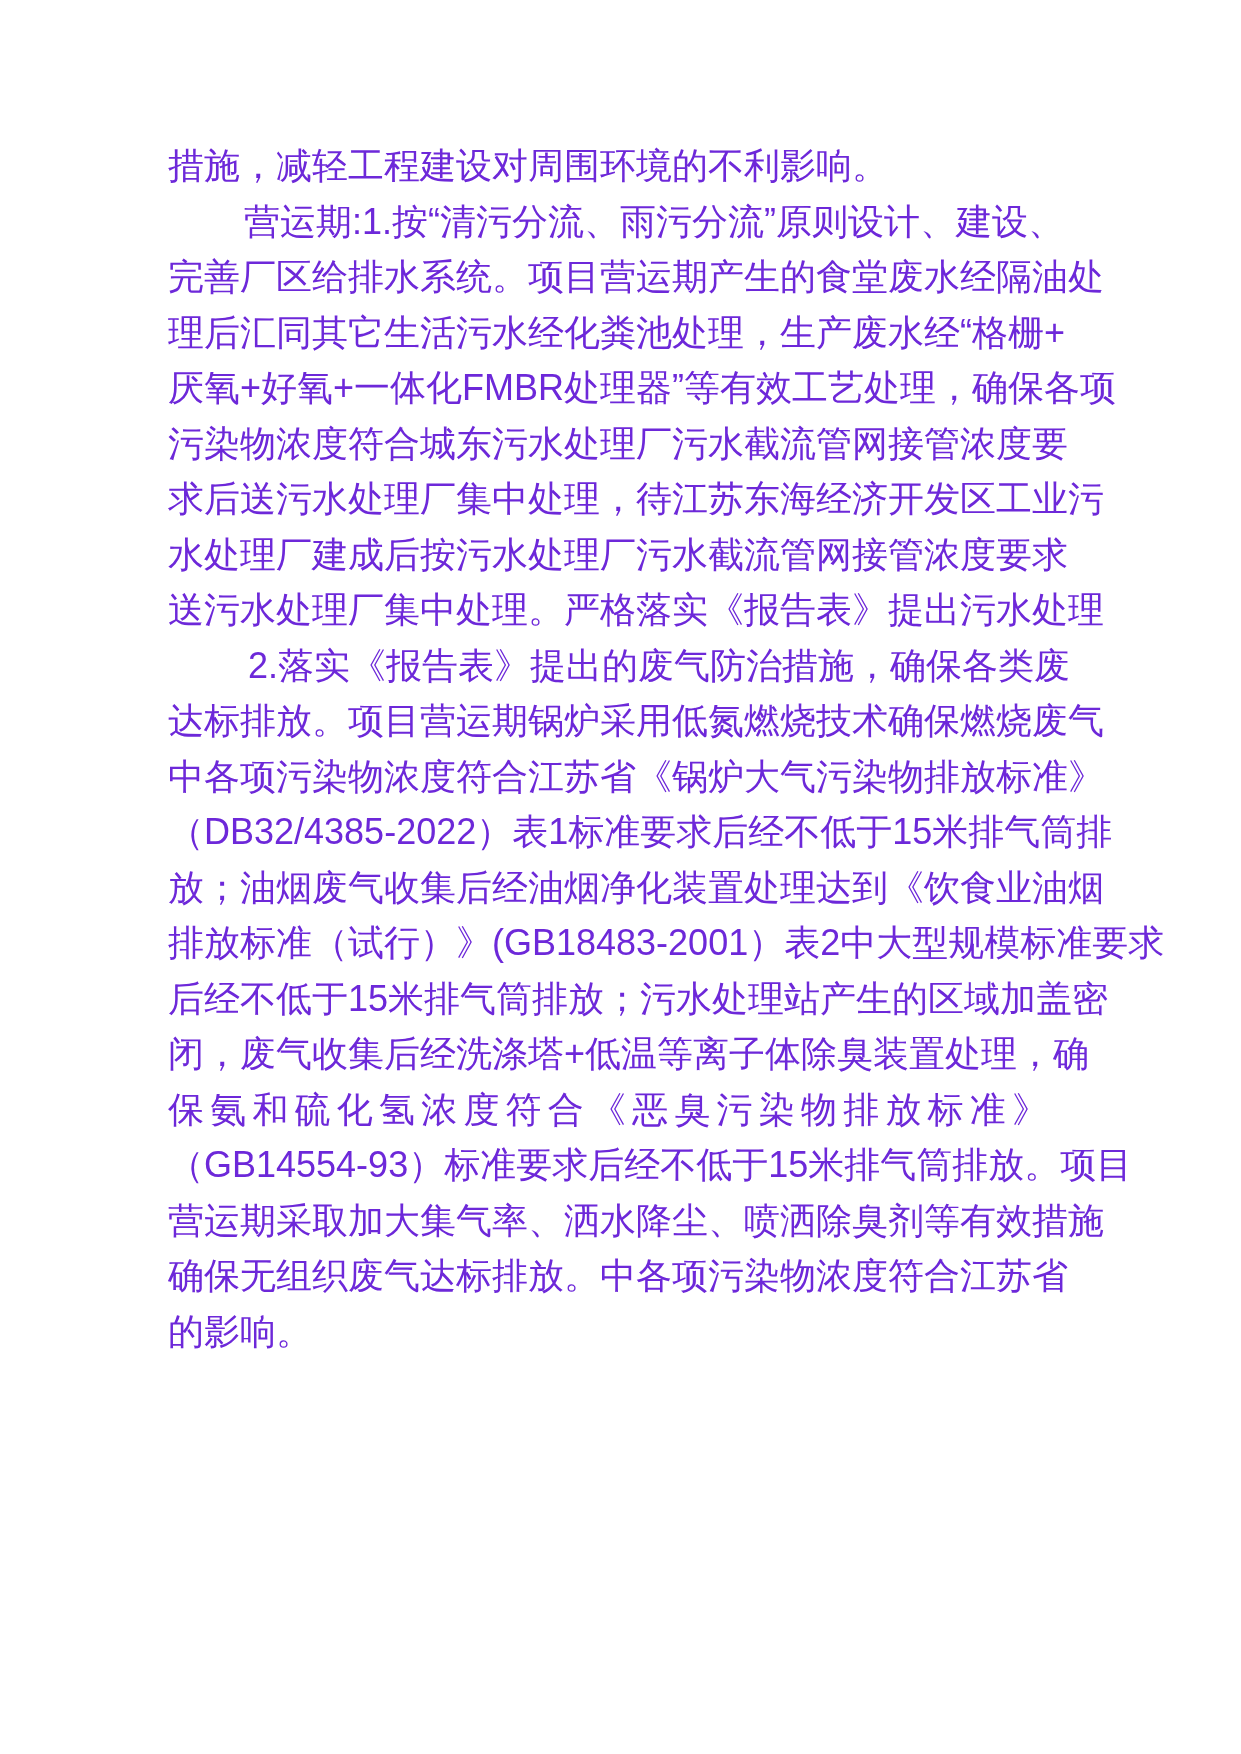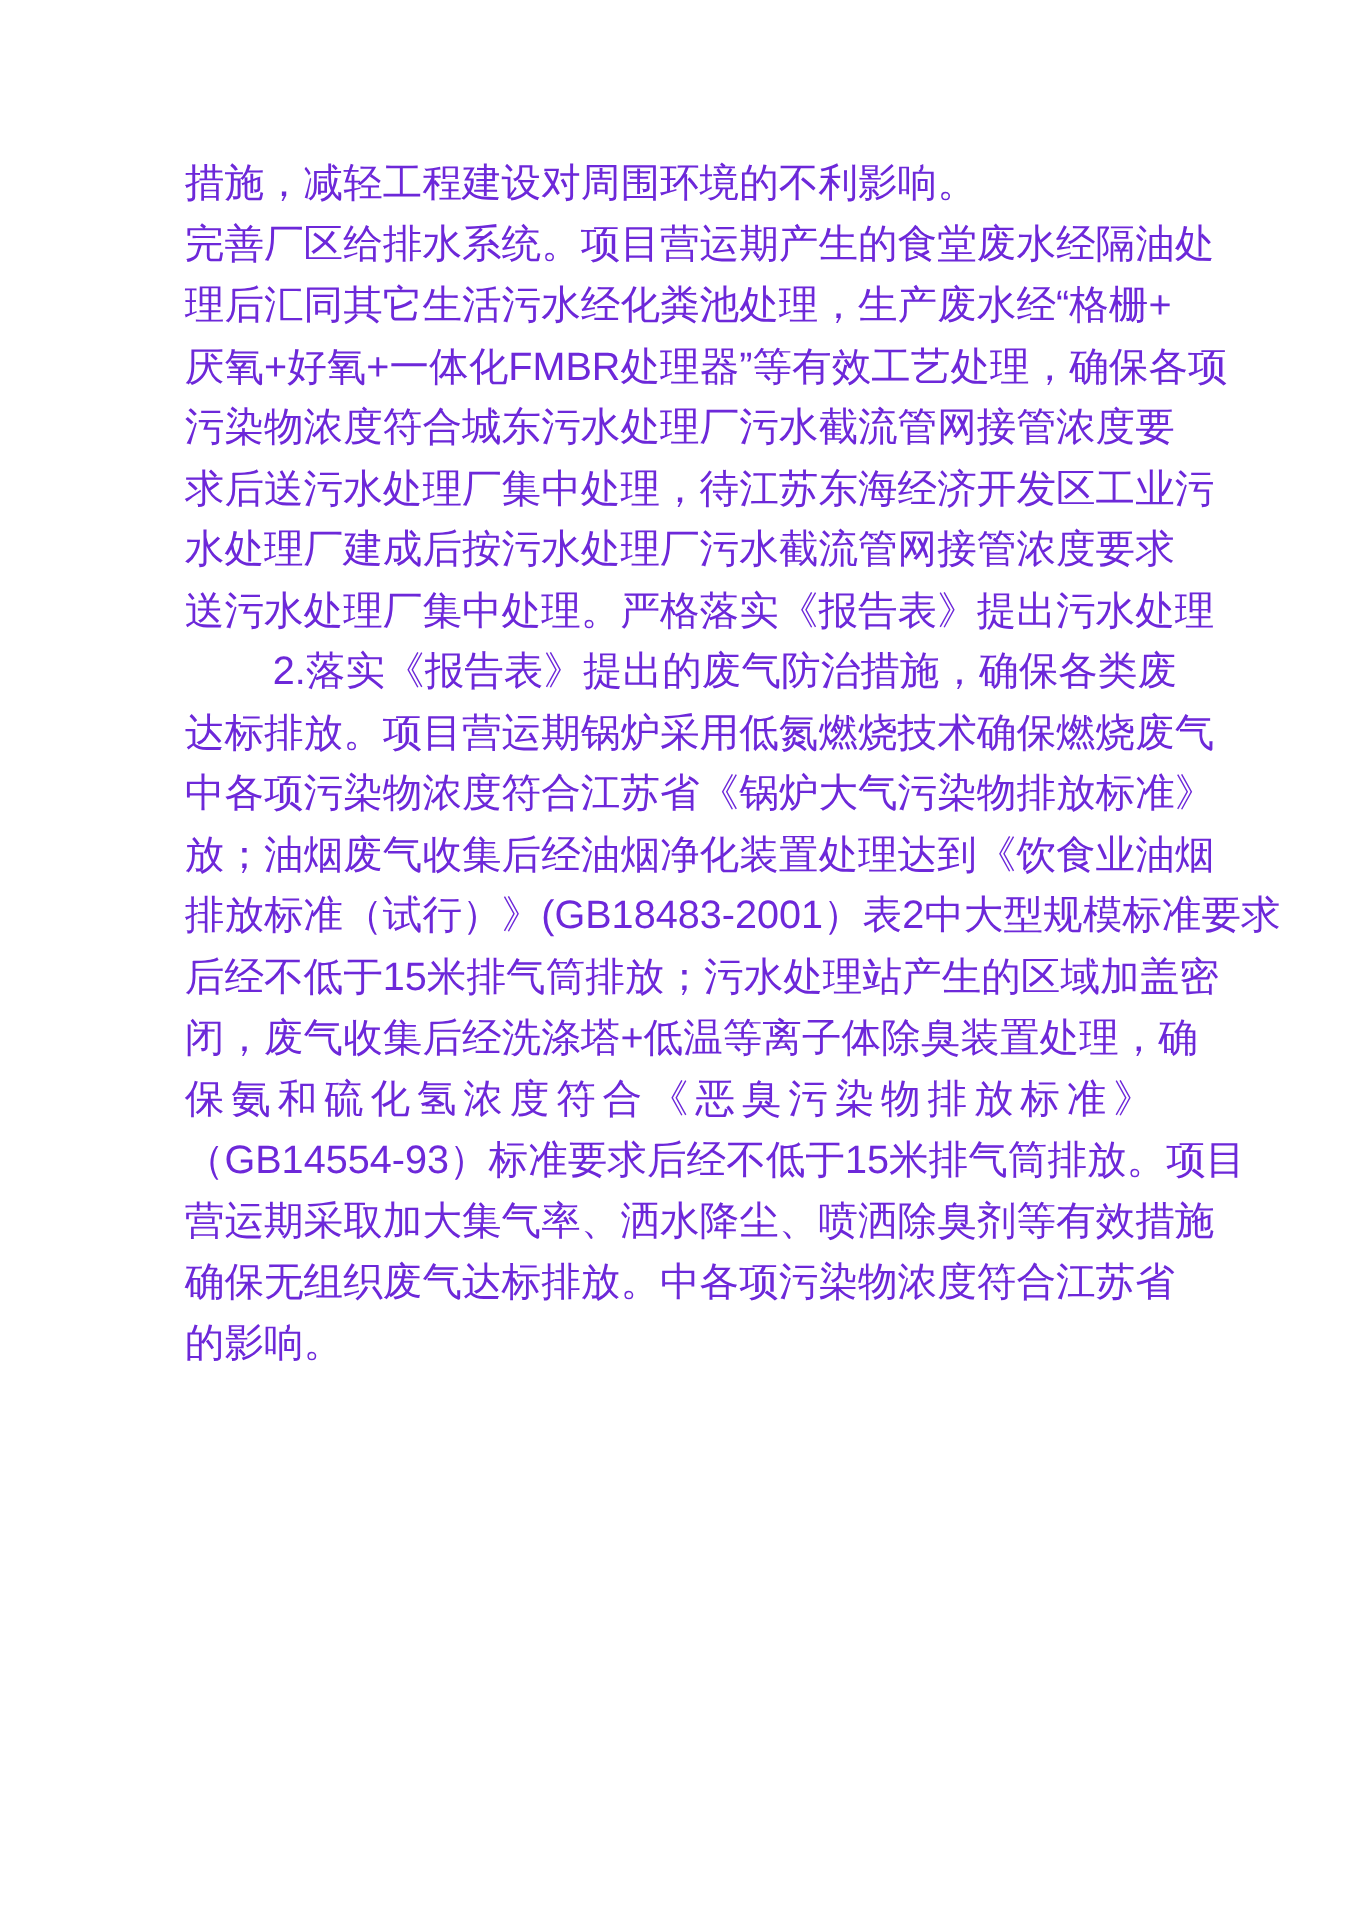--- a/index.html
+++ b/index.html
@@ -29,33 +29,35 @@
 </head>
 <body>
 
 <div class="page">
 
   <div>
     <span class="line last">措施，减轻工程建设对周围环境的不利影响。</span>
   </div>
 
   <div>
+    <span class="line indent2">营运期:1.按“清污分流、雨污分流”原则设计、建设、</span>
     <span class="line">完善厂区给排水系统。项目营运期产生的食堂废水经隔油处</span>
     <span class="line">理后汇同其它生活污水经化粪池处理，生产废水经“格栅+</span>
     <span class="line">厌氧+好氧+一体化FMBR处理器”等有效工艺处理，确保各项</span>
     <span class="line">污染物浓度符合城东污水处理厂污水截流管网接管浓度要</span>
     <span class="line">求后送污水处理厂集中处理，待江苏东海经济开发区工业污</span>
     <span class="line">水处理厂建成后按污水处理厂污水截流管网接管浓度要求</span>
     <span class="line">送污水处理厂集中处理。严格落实《报告表》提出污水处理</span>
   </div>
 
   <div>
     <span class="line indent2b">2.落实《报告表》提出的废气防治措施，确保各类废</span>
     <span class="line">达标排放。项目营运期锅炉采用低氮燃烧技术确保燃烧废气</span>
     <span class="line">中各项污染物浓度符合江苏省《锅炉大气污染物排放标准》</span>
+    <span class="line">（DB32/4385-2022）表1标准要求后经不低于15米排气筒排</span>
     <span class="line">放；油烟废气收集后经油烟净化装置处理达到《饮食业油烟</span>
     <span class="line">排放标准（试行）》(GB18483-2001）表2中大型规模标准要求</span>
     <span class="line">后经不低于15米排气筒排放；污水处理站产生的区域加盖密</span>
     <span class="line">闭，废气收集后经洗涤塔+低温等离子体除臭装置处理，确</span>
     <span class="line">保氨和硫化氢浓度符合《恶臭污染物排放标准》</span>
     <span class="line">（GB14554-93）标准要求后经不低于15米排气筒排放。项目</span>
     <span class="line">营运期采取加大集气率、洒水降尘、喷洒除臭剂等有效措施</span>
     <span class="line">确保无组织废气达标排放。中各项污染物浓度符合江苏省</span>
     <span class="line last">的影响。</span>
   </div>

